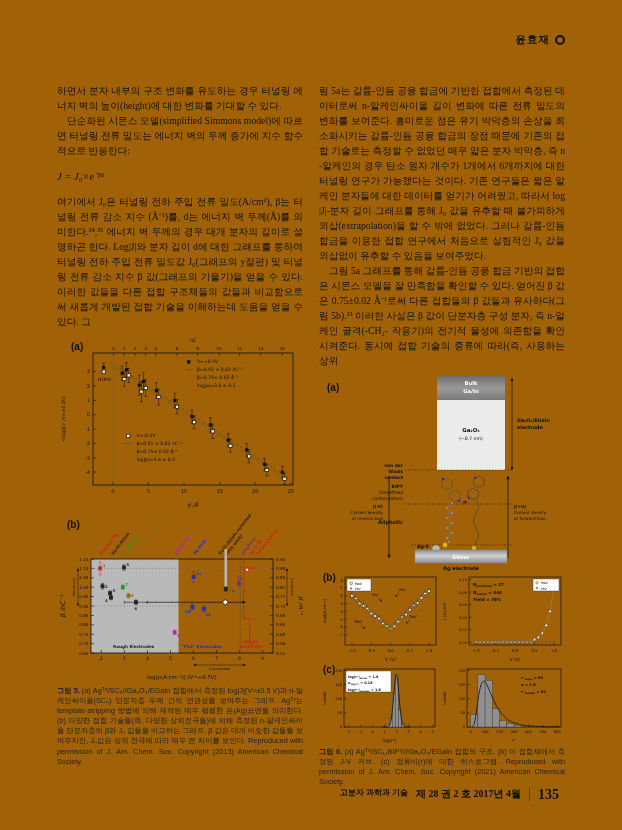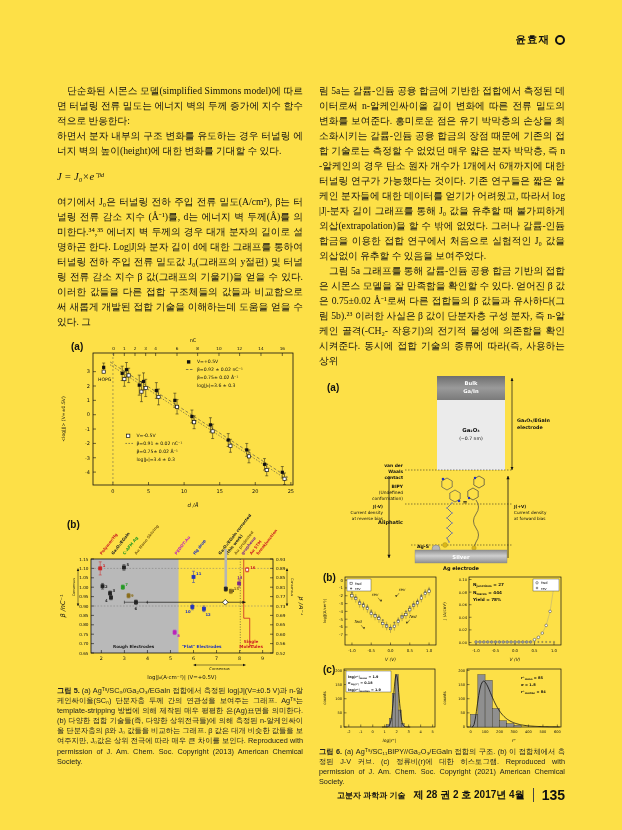--- a/index.html
+++ b/index.html
@@ -1,55 +1,55 @@
 <!DOCTYPE html>
 <html><head>
 <meta charset="utf-8">
 <style>
   html,body{margin:0;padding:0;background:#e8e8e8;}
-  .page{position:relative;width:622px;height:830px;margin:0 auto;background:#fde047;
+  .page{position:relative;width:622px;height:830px;margin:0 auto;background:#a16207;
         font-family:"Liberation Serif",serif;color:#111;overflow:hidden;}
   .header{position:absolute;top:33px;right:57px;display:flex;align-items:center;gap:5px;
           font-family:"Liberation Sans",sans-serif;}
   .author{font-weight:bold;font-size:10.5px;letter-spacing:1px;}
   .orcid{width:6px;height:6px;border:2.6px solid #111;border-radius:50%;}
   .columns{position:absolute;top:83px;left:57px;width:508px;display:flex;gap:16px;}
   .col{width:246px;}
   .para{margin:0;font-size:9.7px;line-height:15.0px;text-align:justify;word-break:break-all;}
   .indent{text-indent:10px;}
   .formula{margin:11px 0 11px 0;text-align:left;font-style:italic;font-size:10.5px;}
   .fig{position:relative;margin-top:4px;font-family:"Liberation Sans",sans-serif;}
   .plabel{position:absolute;font-weight:bold;font-size:10px;font-family:"Liberation Sans",sans-serif;z-index:2;}
   .caption{margin:3px 0 0 0;font-family:"Liberation Sans",sans-serif;font-size:7.3px;
            line-height:10.1px;text-align:justify;color:#222;}
   .caption b{font-weight:bold;}
   .fig-row{display:flex;align-items:flex-end;}
-  .footer{position:absolute;top:787px;left:57px;right:57px;display:flex;justify-content:flex-end;
-          align-items:center;font-family:Liberation Sans, sans-serif;}
+  .footer{position:absolute;top:787px;left:57px;right:63px;display:flex;justify-content:flex-end;
+          font-family:Liberation Serif, serif;}
   .fjournal{font-size:8px;font-weight:bold;margin-right:8px;}
   .fissue{font-size:10px;font-weight:bold;}
   .fdiv{width:1px;height:14px;background:#444;margin:0 8px;}
   .fpage{font-size:14px;font-weight:bold;}
   svg{display:block;}
 </style>
 </head>
 <body>
 
 <div class="page">
 
   <div class="header">
     <span class="author">윤효재</span>
     <span class="orcid"></span>
   </div>
 
   <div class="columns">
 
     <div class="col">
+      <p class="para">하면서 분자 내부의 구조 변화를 유도하는 경우 터널링 에너지 벽의 높이(height)에 대한 변화를 기대할 수 있다.</p>
       <p class="para indent">단순화된 시몬스 모델(simplified Simmons model)에 따르면 터널링 전류 밀도는 에너지 벽의 두께 증가에 지수 함수적으로 반응한다:</p>
-      <p class="para">하면서 분자 내부의 구조 변화를 유도하는 경우 터널링 에너지 벽의 높이(height)에 대한 변화를 기대할 수 있다.</p>
       <div class="formula">J = J₀×e⁻ᵝᵈ</div>
       <p class="para">여기에서 J₀은 터널링 전하 주입 전류 밀도(A/cm²), β는 터널링 전류 감소 지수 (Å⁻¹)를, d는 에너지 벽 두께(Å)를 의미한다.³⁴,³⁵ 에너지 벽 두께의 경우 대개 분자의 길이로 설명하곤 한다. Log|J|와 분자 길이 d에 대한 그래프를 통하여 터널링 전하 주입 전류 밀도값 J₀(그래프의 y절편) 및 터널링 전류 감소 지수 β 값(그래프의 기울기)을 얻을 수 있다. 이러한 값들을 다른 접합 구조체들의 값들과 비교함으로써 새롭게 개발된 접합 기술을 이해하는데 도움을 얻을 수 있다. 그</p>
 
       <div class="fig">
         <span class="plabel" style="left:14px;top:8px">(a)</span>
         <svg id="fig5a" width="246" height="178" viewBox="0 0 246 178">
             <rect x="36" y="20" width="200" height="132" fill="none" stroke="#111" stroke-width="0.8"></rect>
             <line x1="55.9288256227758" y1="152" x2="55.9288256227758" y2="149" stroke="#111" stroke-width="0.6"></line>
             <text x="55.9288256227758" y="160" font-size="5" fill="#111" text-anchor="middle" font-family="&quot;DejaVu Sans&quot;,sans-serif">0</text>
             <line x1="91.51601423487544" y1="152" x2="91.51601423487544" y2="149" stroke="#111" stroke-width="0.6"></line>

